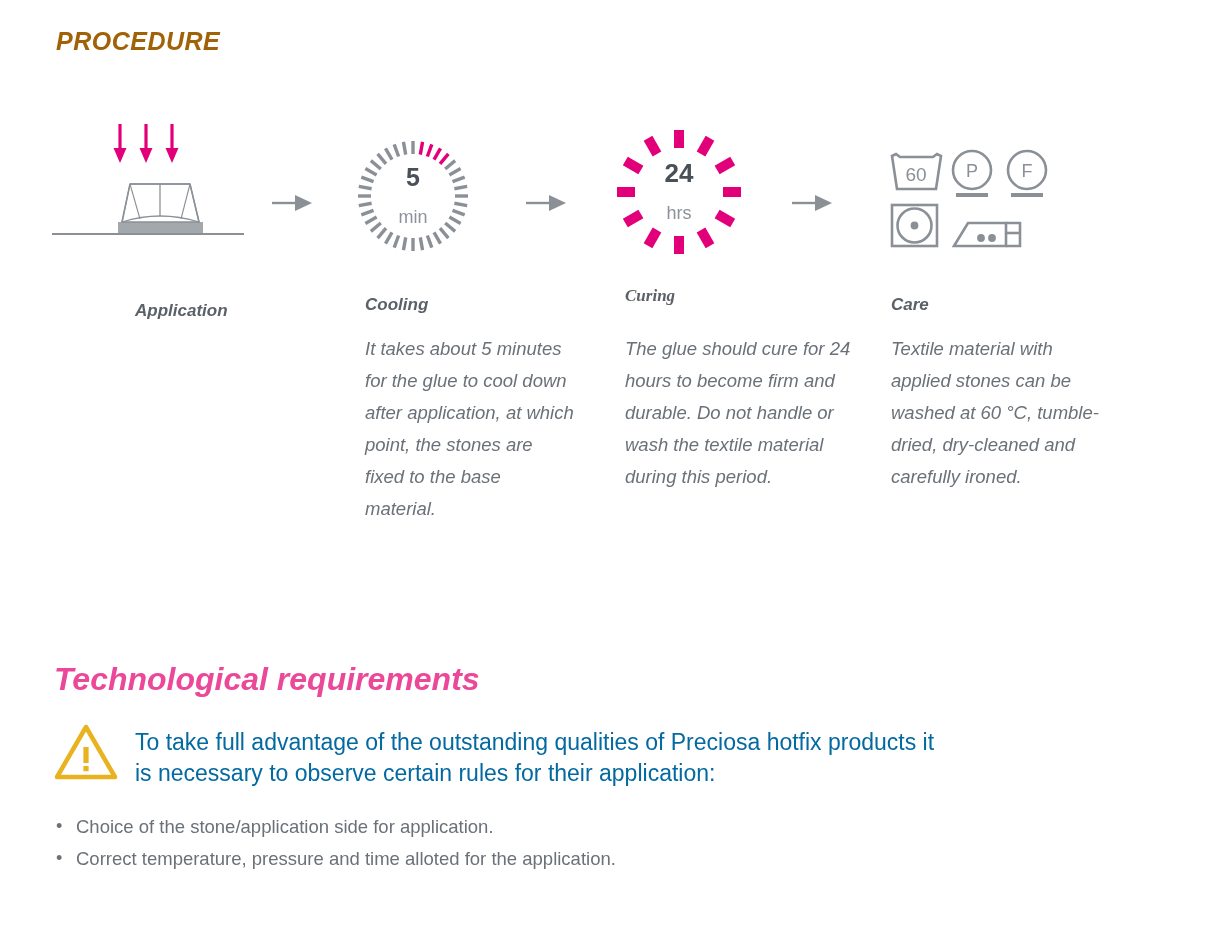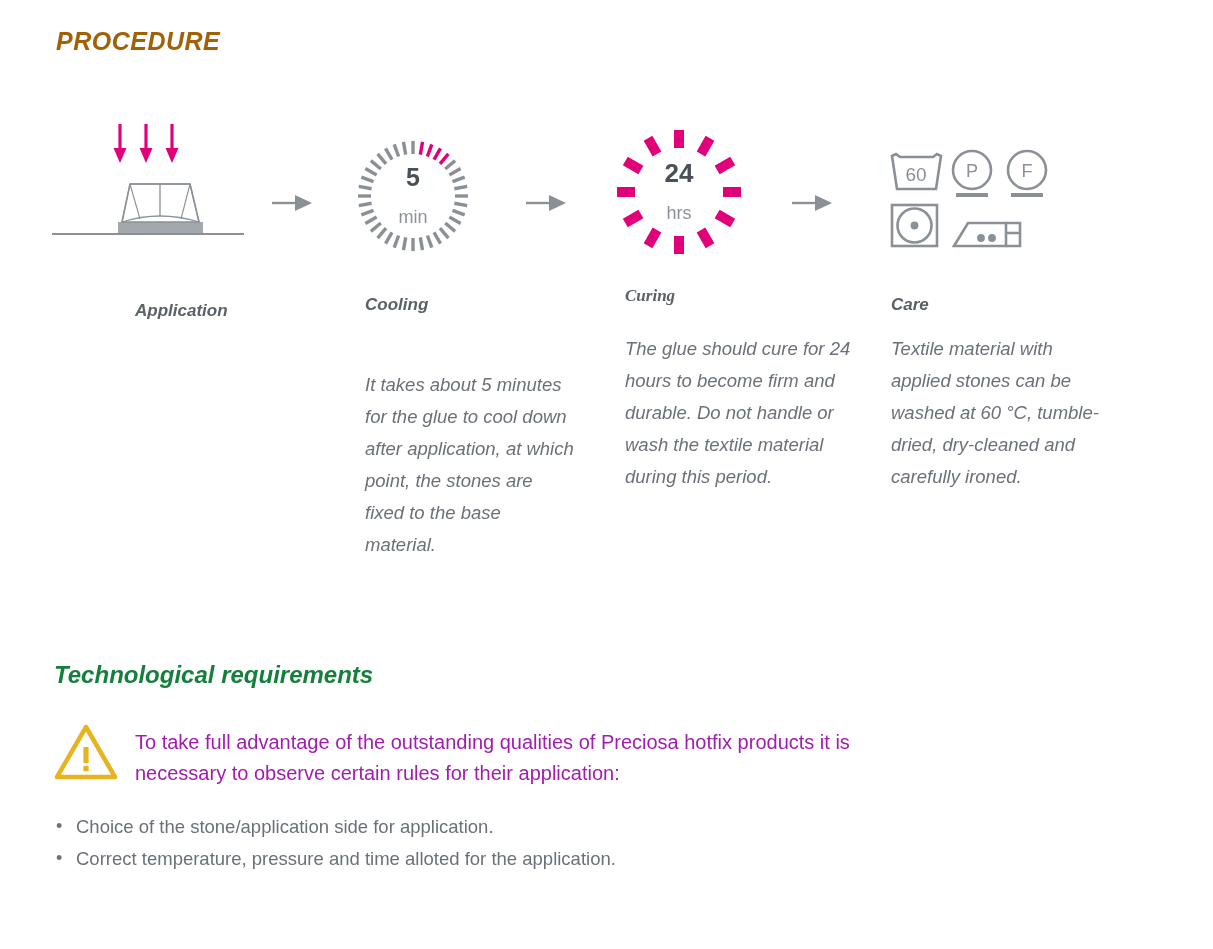--- a/index.html
+++ b/index.html
@@ -23,24 +23,24 @@
     left: 56px; top: 27px;
     font-size: 25px;
     font-weight: bold;
     font-style: italic;
     letter-spacing: 0.5px;
     color: #a16207;
   }
   #tech-title {
     position: absolute;
     left: 54px; top: 661px;
-    font-size: 24px;
+    font-size: 32px;
     font-weight: bold;
     font-style: italic;
-    color: #15803d;
+    color: #ec4899;
   }
 
   
   .step-heading {
     position: absolute;
     font-size: 17px;
     font-weight: bold;
     font-style: italic;
     color: #5b6168;
   }
@@ -51,21 +51,21 @@
     line-height: 32px;
     color: #6b7178;
     width: 215px;
   }
 
   #heading-application { left: 88px;  top: 301px; margin-left: 47px; }
   #heading-cooling     { left: 365px; top: 295px; }
   #heading-curing      { left: 625px; top: 286px; font-family: Liberation Serif, serif; }
   #heading-care        { left: 891px; top: 295px; }
 
-  #body-cooling { left: 365px; top: 333px; width: 210px; margin-top: 36px; }
+  #body-cooling { left: 365px; top: 333px; width: 210px; }
   #body-curing  { left: 625px; top: 333px; width: 228px; }
   #body-care    { left: 891px; top: 333px; width: 215px; }
 
   
   .icon-box { position: absolute; }
   #icon-application { left: 48px;  top: 122px; }
   #icon-cooling     { left: 355px; top: 138px; }
   #icon-curing      { left: 613px; top: 126px; }
   #icon-care        { left: 886px; top: 143px; }
 
@@ -94,23 +94,23 @@
   }
   #cure-center { width: 132px; height: 132px; }
   #cure-center .dial-num { font-size: 26px; }
 
   
   #warn-icon { position: absolute; left: 54px; top: 723px; }
   #warn-text {
     position: absolute;
     left: 135px; top: 727px;
     width: 800px;
-    font-size: 20px;
+    font-size: 23px;
     line-height: 31px;
-    color: #a21caf;
+    color: #0369a1;
   }
 
   
   #bullet-list {
     position: absolute;
     left: 54px; top: 811px;
     margin: 0; padding: 0;
     list-style: none;
   }
   #bullet-list li {

